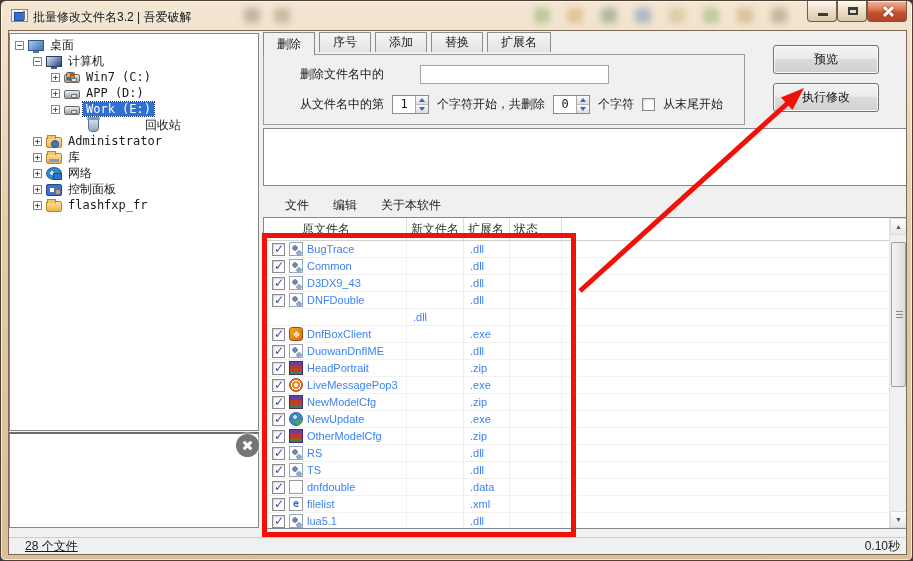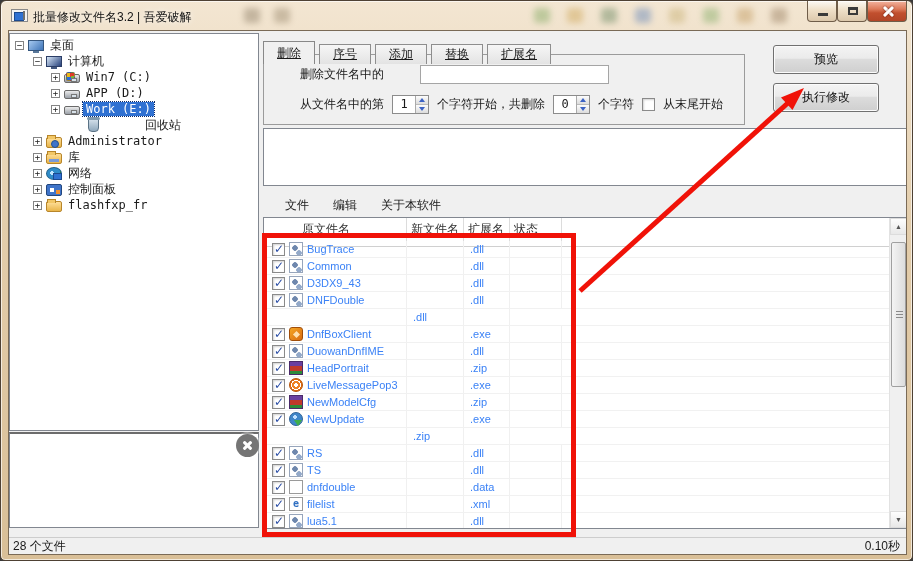--- a/index.html
+++ b/index.html
@@ -58,21 +58,21 @@
   .ti-control-panel{height:12px;margin-top:1px;border:1px solid #23477e;border-radius:2px;background:#3f74c9;}
   .ti-control-panel::after{content:"";position:absolute;left:3px;top:3px;width:4px;height:4px;background:#fff;box-shadow:6px 2px 0 #f09030;}
 
   
   .lower-panel{position:absolute;left:0px;top:401px;width:250px;height:96px;background:#fff;border:1px solid #828790;border-top:2px solid #6c6c6c;}
   .close-badge{position:absolute;left:227px;top:403px;width:23px;height:23px;border-radius:50%;background:#757575;box-shadow:0 0 0 2px rgba(255,255,255,.35);z-index:40;}
   .close-badge::before,.close-badge::after{content:"";position:absolute;left:6px;top:10px;width:11px;height:3px;background:#fff;border-radius:1px;}
   .close-badge::before{transform:rotate(45deg);} .close-badge::after{transform:rotate(-45deg);}
 
   
-  .tabstrip{position:absolute;left:254px;top:10px;height:23px;display:flex;align-items:flex-end;z-index:2;text-decoration:underline;}
+  .tabstrip{position:absolute;left:254px;top:1px;height:23px;display:flex;z-index:2;}
   .tab{height:20px;line-height:19px;padding:0 13px;border:1px solid #8e8e8e;border-bottom:none;background:linear-gradient(#f6f6f6,#e3e3e3);margin-right:4px;}
   .tab.active{height:23px;line-height:22px;background:#f0f0f0;border-color:#888;position:relative;}
   .tab.active::after{content:"";position:absolute;left:0;right:0;bottom:-1px;height:2px;background:#f0f0f0;}
   .tab-panel{position:absolute;left:254px;top:23px;width:482px;height:71px;background:#f0f0f0;border:1px solid #9b9b9b;}
   .form-row1{position:absolute;left:36px;top:10px;display:flex;align-items:center;gap:28px;}
   .form-row2{position:absolute;left:36px;top:40px;display:flex;align-items:center;white-space:nowrap;}
   .txt-input{width:189px;height:19px;border:1px solid #a5a5a5;background:#fff;margin-left:8px;}
   .spinner{display:inline-flex;width:37px;height:19px;border:1px solid #8c8c8c;background:#fff;margin:0 8px;}
   .spin-val{flex:1;text-align:center;line-height:17px;font-family:"DejaVu Sans Mono",monospace;}
   .spin-btns{width:13px;display:flex;flex-direction:column;border-left:1px solid #aaa;}
@@ -94,21 +94,21 @@
   
   .results-box{position:absolute;left:254px;top:97px;width:644px;height:58px;background:#fff;border:1px solid #828790;}
 
   
   .menubar{position:absolute;left:254px;top:163px;height:22px;display:flex;align-items:center;padding-left:16px;}
   .menu-item{padding:2px 6px;margin-right:12px;}
 
   
   .file-table{position:absolute;left:254px;top:186px;width:644px;height:312px;background:#fff;border:1px solid #828790;overflow:hidden;}
   .thead,.trow{display:grid;grid-template-columns:143px 57px 46px 52px 1fr;}
-  .thead{height:29px;line-height:22px;color:#333;border-bottom:1px solid #d0d0d0;background:#fff;}
+  .thead{height:23px;line-height:22px;color:#333;border-bottom:1px solid #d0d0d0;background:#fff;}
   .thead .hc{border-right:1px solid #dcdcdc;padding-left:4px;overflow:hidden;white-space:nowrap;}
   .thead .hc:first-child{padding-left:38px;}
   .thead .hc:last-child{border-right:none;}
   .tbody{position:absolute;left:0;top:23px;right:17px;bottom:0;}
   .trow{height:17px;align-items:center;border-bottom:1px solid #f1f1f1;}
   .trow .tc{height:100%;border-right:1px solid #f0f0f0;display:flex;align-items:center;overflow:hidden;white-space:nowrap;}
   .trow .tc:last-child{border-right:none;}
   .trow .tc.c-name{padding-left:8px;}
   .trow .tc.c-ext{padding-left:6px;}
   .fname,.fext{font-family:Liberation Sans, sans-serif;font-size:11px;color:#3b82f6;}
@@ -127,21 +127,21 @@
 
   
   .vscroll{position:absolute;top:0;right:0;width:17px;bottom:0;background:#f0f0f0;border-left:1px solid #e2e2e2;}
   .sb-btn{position:absolute;left:0;width:17px;height:17px;background:linear-gradient(#fdfdfd,#e8e8e8);border:1px solid #dcdcdc;color:#555;text-align:center;font-size:7px;line-height:15px;}
   .sb-up{top:0;} .sb-dn{bottom:0;}
   .sb-thumb{position:absolute;left:1px;top:24px;width:15px;height:145px;border:1px solid #a0a0a0;border-radius:2px;background:linear-gradient(90deg,#f4f4f4,#dcdcdc);}
   .sb-thumb::after{content:"";position:absolute;left:4px;top:68px;width:7px;height:1px;background:#8a8a8a;box-shadow:0 3px 0 #8a8a8a,0 6px 0 #8a8a8a;}
 
   
   .statusbar{position:absolute;left:0;top:506px;width:897px;height:17px;background:#f0f0f0;border-top:1px solid #cdcdcd;line-height:16px;}
-  .status-left{position:absolute;left:4px;}
+  .status-left{position:absolute;left:16px;text-decoration:underline;}
   .status-right{position:absolute;right:6px;}
 
   
   .anno-rect{position:absolute;left:261px;top:232px;width:314px;height:304px;border:5px solid #f01208;z-index:50;pointer-events:none;}
   .anno-svg{position:absolute;inset:0;z-index:51;pointer-events:none;}
 </style>
 </head>
 <body>
 
 <div class="stage">
@@ -421,20 +421,25 @@
                 <span class="fname">NewUpdate</span>
               </span>
               <span class="tc"></span>
               <span class="tc c-ext">
                 <span class="fext">.exe</span>
               </span>
               <span class="tc"></span>
               <span class="tc"></span>
             </div>
             <div class="trow">
+              <span class="tc c-name">
+                <span class="cb checked"></span>
+                <span class="fi fi-zip"></span>
+                <span class="fname">OtherModelCfg</span>
+              </span>
               <span class="tc"></span>
               <span class="tc c-ext">
                 <span class="fext">.zip</span>
               </span>
               <span class="tc"></span>
               <span class="tc"></span>
             </div>
             <div class="trow">
               <span class="tc c-name">
                 <span class="cb checked"></span>

